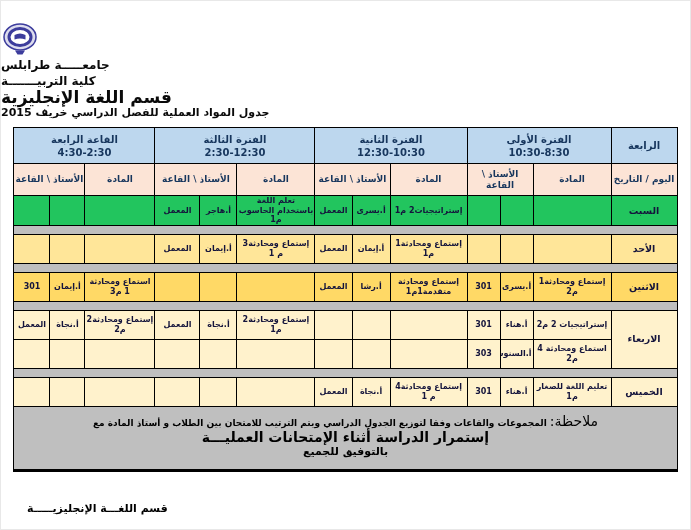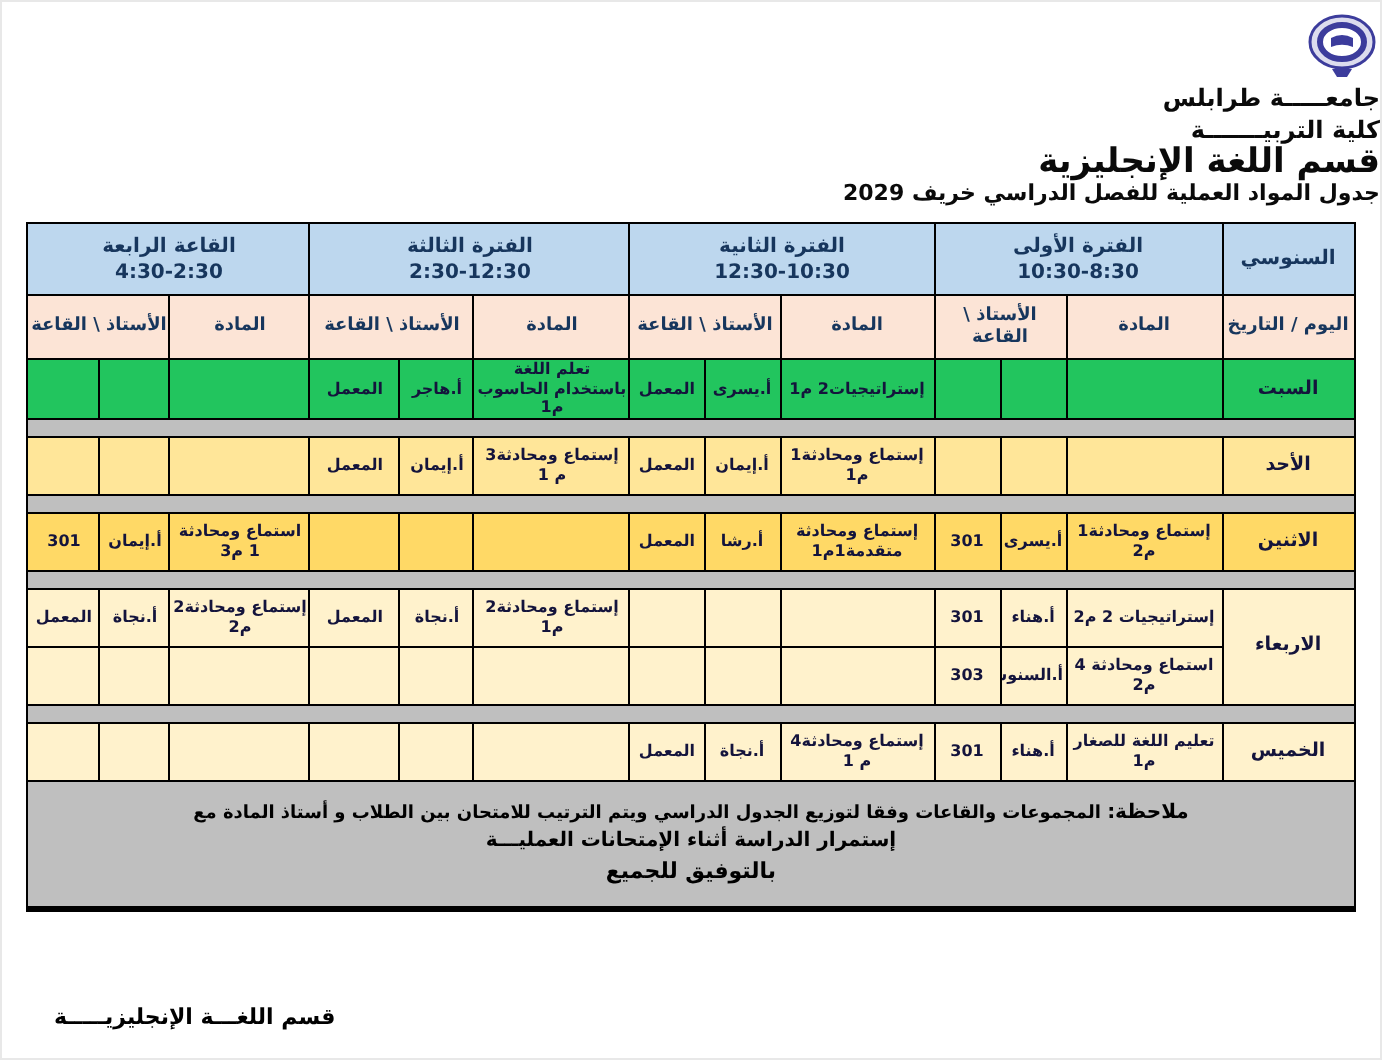--- a/index.html
+++ b/index.html
@@ -1,77 +1,77 @@
 <!DOCTYPE html>
 <html lang="ar"><head>
 <meta charset="utf-8">
 <style>
   *{margin:0;padding:0;box-sizing:border-box}
   html,body{width:691px;height:530px}
   body{background:#fff;font-family:"DejaVu Sans",sans-serif;position:relative;overflow:hidden;border:1px solid #e8e8e8}
-  .page-header{text-align:right;padding-top:6px}
+  .page-header{text-align:left;padding-top:22px}
   .logo-wrap{height:34px}
   .title-line{font-weight:bold;color:#0a0a0a;font-size:12px;line-height:16px;direction:rtl}
   .title-line.l3{font-size:17px}
   .title-line.l4{font-size:11px}
   table{border-collapse:collapse;table-layout:fixed;width:663px;margin:6px auto 0;direction:rtl}
   th,td{border:1px solid #000;text-align:center;vertical-align:middle;font-weight:bold;color:#14143c;padding:0 1px;overflow:hidden}
   thead .prow th{background:#BDD7EE;color:#17365D;font-size:10px;height:36px;line-height:13px}
   thead .srow th{background:#FCE4D6;color:#17365D;font-size:9px;height:32px;line-height:11px}
   tbody td{font-size:8px;line-height:9.5px;height:29px}
   td.day{font-size:9.5px}
   .r-sat td{background:#22c55e}
   .r-sun td{background:#FFE699}
   .r-mon td{background:#FFD966}
   .r-wed td,.r-thu td{background:#FFF2CC}
   td.sep{background:#BFBFBF;height:9px;padding:0}
   td.note-cell{background:#BFBFBF;height:64px;border-bottom:3px solid #000;font-size:9px;color:#000;padding:4px 6px}
   .note-l1{font-size:9px;line-height:13px}
-  .note-label{font-size:10px;font-weight:bold}
-  .note-l2{font-size:10px;line-height:14px}
+  .note-label{font-size:14px;font-weight:normal}
+  .note-l2{font-size:14px;line-height:14px}
   .note-l3{font-size:11px;line-height:16px;font-weight:bold}
   .dept-footer{position:absolute;left:26px;bottom:14px;font-weight:bold;font-size:11px;color:#000;direction:rtl}
 </style>
 </head>
 <body>
 
 <div class="page-header">
   <div class="logo-wrap">
     <svg width="38" height="34" viewBox="0 0 38 34" aria-hidden="true">
       <ellipse cx="19" cy="14" rx="16" ry="13" fill="#dcdcee" stroke="#3C3C9C" stroke-width="1.5"></ellipse>
       <ellipse cx="19" cy="14" rx="11" ry="8.5" fill="#ffffff" stroke="#3C3C9C" stroke-width="3"></ellipse>
       <path d="M13.5 12 q5.5 -3 11 0 v4.5 q-5.5 -2.2 -11 0 z" fill="#3C3C9C"></path>
       <path d="M14 27.5 h10 l-2.5 4 h-5 z" fill="#3C3C9C"></path>
     </svg>
   </div>
   <div class="title-line">جامعـــــة طرابلس</div>
   <div class="title-line">كلية التربيـــــــة</div>
   <div class="title-line l3">قسم اللغة الإنجليزية</div>
-  <div class="title-line l4">جدول المواد العملية للفصل الدراسي خريف 2029</div>
+  <div class="title-line l4">جدول المواد العملية للفصل الدراسي خريف 2015</div>
 </div>
 
 <table>
   <colgroup>
     <col style="width:66px">
       <col style="width:78px">
       <col style="width:33px">
       <col style="width:33px">
     <col style="width:77px">
       <col style="width:38px">
       <col style="width:37px">
     <col style="width:78px">
       <col style="width:37px">
       <col style="width:45px">
     <col style="width:70px">
       <col style="width:35px">
       <col style="width:36px">
   </colgroup>
   <thead>
     <tr class="prow">
-      <th>السنوسي</th>
+      <th>الرابعة</th>
       <th colspan="3">
         <div>الفترة الأولى</div>
         <div>10:30-8:30</div>
       </th>
       <th colspan="3">
         <div>الفترة الثانية</div>
         <div>12:30-10:30</div>
       </th>
       <th colspan="3">
         <div>الفترة الثالثة</div>

